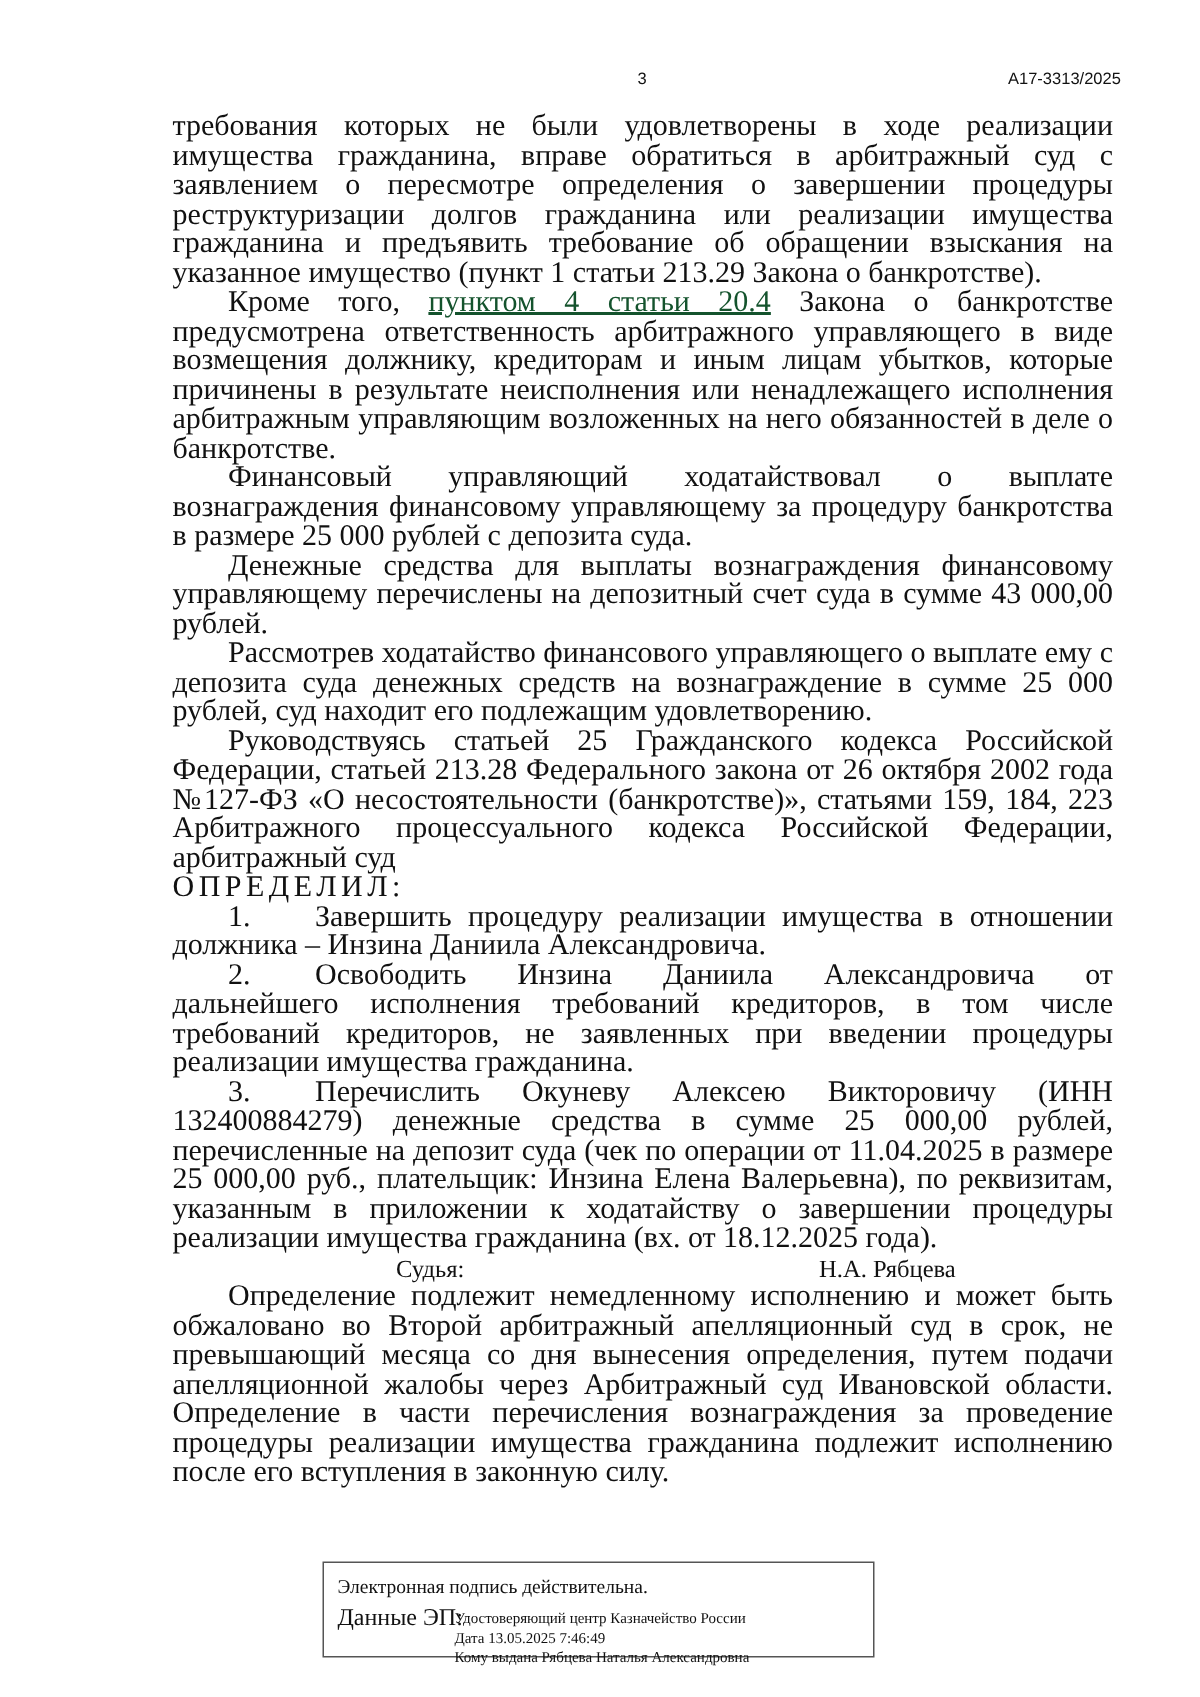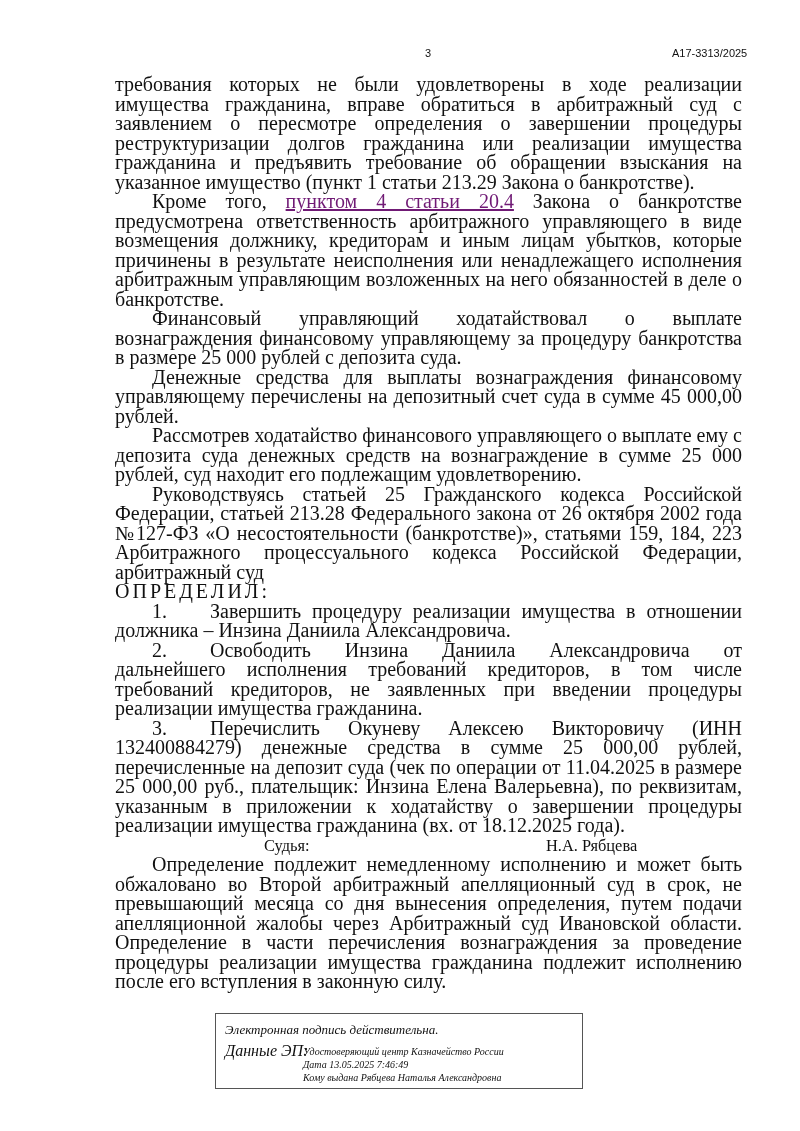--- a/index.html
+++ b/index.html
@@ -43,21 +43,21 @@
       line-height: 19.5px;
       text-align: justify;
     }
     .body-text p {
       margin: 0;
     }
     .indent {
       text-indent: 37px;
     }
     a.link {
-      color: #701a75;
+      color: #14532d;
       text-decoration: underline;
     }
     .ruling {
       font-weight: normal;
       letter-spacing: 3px;
       margin: 0;
     }
     .item {
       text-indent: 37px;
     }
@@ -81,27 +81,26 @@
       position: absolute;
       left: 264px;
     }
     .sig-name {
       position: absolute;
       left: 546px;
     }
     .esig-box {
       position: absolute;
       left: 215px;
-      top: 1013px;
+      top: 1041px;
       width: 368px;
-      height: 76px;
+      height: 64px;
       border: 1.5px solid #555555;
       box-sizing: border-box;
       font-family: "Liberation Serif", serif;
-      font-style: italic;
     }
     .esig-title {
       position: absolute;
       left: 9px;
       top: 8px;
       font-size: 13px;
     }
     .esig-label {
       position: absolute;
       left: 9px;
@@ -121,21 +120,21 @@
 
 <div class="page-header">
   <span class="page-num">3</span>
   <span class="case-num">А17-3313/2025</span>
 </div>
 
 <div class="body-text">
   <p>требования которых не были удовлетворены в ходе реализации имущества гражданина, вправе обратиться в арбитражный суд с заявлением о пересмотре определения о завершении процедуры реструктуризации долгов гражданина или реализации имущества гражданина и предъявить требование об обращении взыскания на указанное имущество (пункт 1 статьи 213.29 Закона о банкротстве).</p>
   <p class="indent"><span>Кроме того, </span><a class="link" href="#">пунктом 4 статьи 20.4</a><span> Закона о банкротстве предусмотрена ответственность арбитражного управляющего в виде возмещения должнику, кредиторам и иным лицам убытков, которые причинены в результате неисполнения или ненадлежащего исполнения арбитражным управляющим возложенных на него обязанностей в деле о банкротстве.</span></p>
   <p class="indent">Финансовый управляющий ходатайствовал о выплате вознаграждения финансовому управляющему за процедуру банкротства в размере 25 000 рублей с депозита суда.</p>
-  <p class="indent">Денежные средства для выплаты вознаграждения финансовому управляющему перечислены на депозитный счет суда в сумме 45 000,00 рублей.</p>
+  <p class="indent">Денежные средства для выплаты вознаграждения финансовому управляющему перечислены на депозитный счет суда в сумме 43 000,00 рублей.</p>
   <p class="indent">Рассмотрев ходатайство финансового управляющего о выплате ему с депозита суда денежных средств на вознаграждение в сумме 25 000 рублей, суд находит его подлежащим удовлетворению.</p>
   <p class="indent">Руководствуясь статьей 25 Гражданского кодекса Российской Федерации, статьей 213.28 Федерального закона от 26 октября 2002 года №127-ФЗ «О несостоятельности (банкротстве)», статьями 159, 184, 223 Арбитражного процессуального кодекса Российской Федерации, арбитражный суд</p>
   <p class="ruling">ОПРЕДЕЛИЛ:</p>
   <p class="item"><span class="num">1.</span><span>Завершить процедуру реализации имущества в отношении должника – Инзина Даниила Александровича.</span></p>
   <p class="item"><span class="num">2.</span><span>Освободить Инзина Даниила Александровича от дальнейшего исполнения требований кредиторов, в том числе требований кредиторов, не заявленных при введении процедуры реализации имущества гражданина.</span></p>
   <p class="item"><span class="num">3.</span><span>Перечислить Окуневу Алексею Викторовичу (ИНН 132400884279) денежные средства в сумме 25 000,00 рублей, перечисленные на депозит суда (чек по операции от 11.04.2025 в размере 25 000,00 руб., плательщик: Инзина Елена Валерьевна), по реквизитам, указанным в приложении к ходатайству о завершении процедуры реализации имущества гражданина (вх. от 18.12.2025 года).</span></p>
   <div class="gap"></div>
   <p class="indent">Определение подлежит немедленному исполнению и может быть обжаловано во Второй арбитражный апелляционный суд в срок, не превышающий месяца со дня вынесения определения, путем подачи апелляционной жалобы через Арбитражный суд Ивановской области. Определение в части перечисления вознаграждения за проведение процедуры реализации имущества гражданина подлежит исполнению после его вступления в законную силу.</p>
 </div>
 

